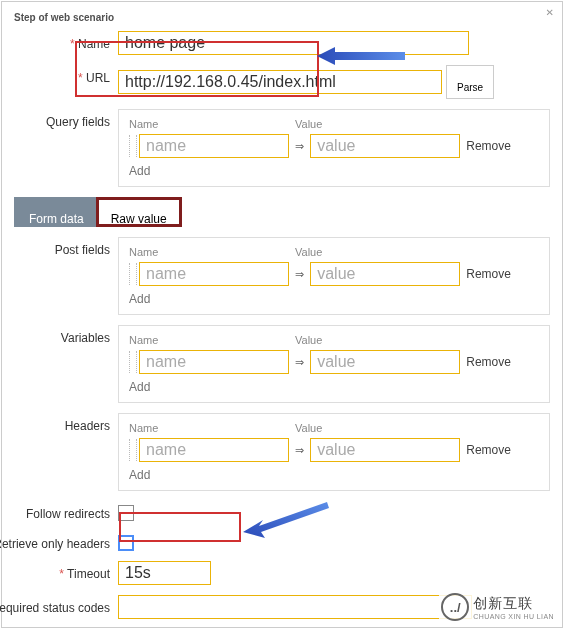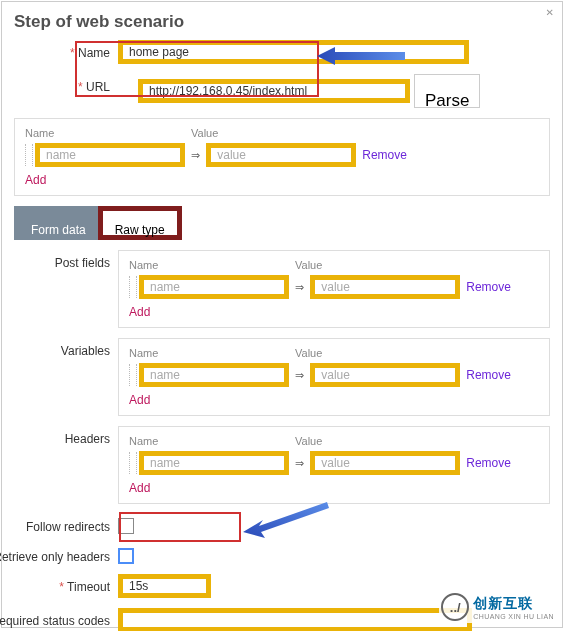--- a/index.html
+++ b/index.html
@@ -23,21 +23,21 @@
     }
     .close-x {
       position: absolute;
       top: 5px;
       right: 8px;
       color: #999;
       font-size: 10px;
       cursor: pointer;
     }
     h3.title {
-      font-size: 17px;
+      font-size: 10px;
       font-weight: bold;
       color: #505050;
       padding: 10px 12px 8px;
     }
     .form { padding: 0 12px; }
     .row {
       display: flex;
       align-items: flex-start;
       margin-bottom: 10px;
     }
@@ -46,36 +46,36 @@
       min-width: 104px;
       text-align: right;
       padding-right: 8px;
       padding-top: 6px;
       color: #333;
       font-size: 12px;
     }
     .req::before { content: "* "; color: #d9534f; }
     .ctrl { flex: 1; display: flex; align-items: center; gap: 4px; }
     input[type=text] {
-      border: 5px solid #eab308;
+      border: 1px solid #eab308;
       height: 24px;
       padding: 0 6px;
-      font-size: 12px;
+      font-size: 16px;
       color: #333;
     }
     input[type=text]::placeholder { color: #aaa; }
     .name-in { width: 351px; }
-    .url-in { width: 272px; margin-left: 20px; }
+    .url-in { width: 324px; }
     .parse-btn {
       height: 24px;
       border: 1px solid #ccc;
       background: #fff;
       padding: 16px 10px;
       cursor: pointer;
-      font-size: 17px;
+      font-size: 10px;
     }
     .panel {
       border: 1px solid #ddd;
       flex: 1;
       padding: 8px 10px;
     }
     .panel-head {
       display: flex;
       font-size: 11px;
       color: #888;
@@ -97,34 +97,34 @@
       padding: 0 6px;
       font-size: 12px;
       width: 150px;
     }
     .arrow {
       margin: 0 6px;
       color: #666;
       font-size: 11px;
     }
     .remove {
-      color: #6d28d9;
+      color: #404040;
       font-size: 12px;
       padding: 0 6px;
     }
     .add {
-      color: #be185d;
+      color: #737373;
       font-size: 12px;
       margin-top: 6px;
       cursor: pointer;
       display: inline-block;
     }
     .btn-group { display: flex; }
     .tab {
-      border: 5px solid #7f1d1d;
+      border: 3px solid #7f1d1d;
       height: 26px;
       padding: 12px 12px;
       font-size: 12px;
       background: #fff;
       cursor: pointer;
     }
     .tab.active {
       background: #7a8a99;
       color: #fff;
       border-color: #7a8a99;
@@ -170,21 +170,21 @@
       border: 2px solid #666;
       border-radius: 50%;
       display: flex;
       align-items: center;
       justify-content: center;
       font-weight: bold;
       color: #555;
       font-size: 13px;
       position: relative;
     }
-    .wm-main { font-size: 14px; color: #0369a1; font-weight: bold; letter-spacing: 1px;}
+    .wm-main { font-size: 14px; color: #404040; font-weight: normal; letter-spacing: 1px;}
     .wm-sub { font-size: 7px; color: #888; letter-spacing: 0.4px;}
   </style>
 </head>
 <body>
 
 <div class="modal">
   <span class="close-x">✕</span>
   <h3 class="title">Step of web scenario</h3>
 
   <div class="form">
@@ -198,41 +198,42 @@
 
     <div class="row">
       <div class="lbl req">URL</div>
       <div class="ctrl">
         <input type="text" class="url-in" value="http://192.168.0.45/index.html" style="">
         <button class="parse-btn">Parse</button>
       </div>
     </div>
 
     <div class="row">
+      <div class="lbl">Query fields</div>
       <div class="panel">
         <div class="panel-head">
           <div class="col1">Name</div>
           <div class="col2">Value</div>
         </div>
         <div class="panel-row">
           <div class="drag"></div>
           <input type="text" class="nv-in" placeholder="name" style="">
           <span class="arrow">⇒</span>
           <input type="text" class="nv-in" placeholder="value" style="">
           <span class="remove">Remove</span>
         </div>
         <span class="add">Add</span>
       </div>
     </div>
 
     <div class="row">
       <div class="ctrl">
         <div class="btn-group">
           <button class="tab active">Form data</button>
-          <button class="tab">Raw type</button>
+          <button class="tab">Raw value</button>
         </div>
       </div>
     </div>
 
     <div class="row">
       <div class="lbl">Post fields</div>
       <div class="panel">
         <div class="panel-head">
           <div class="col1">Name</div>
           <div class="col2">Value</div>

